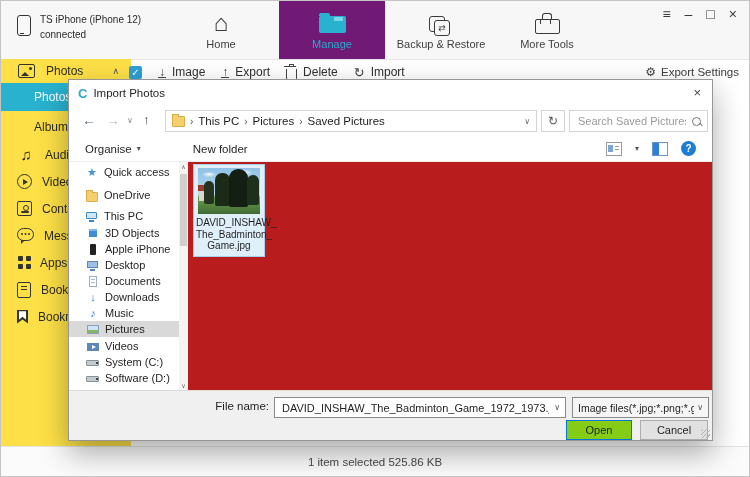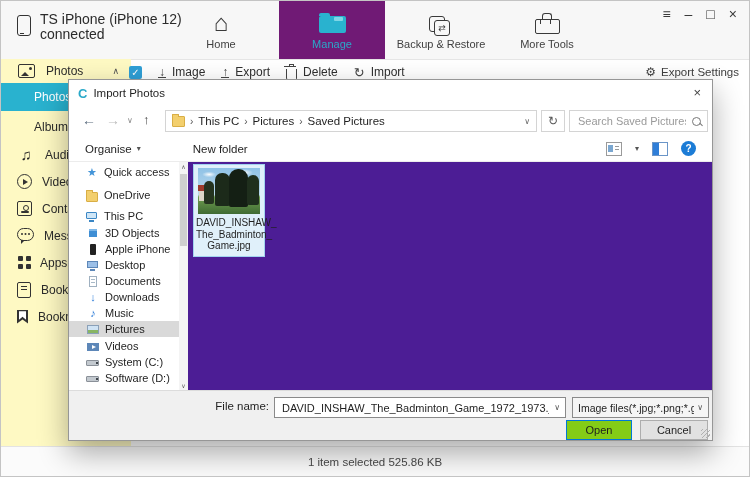--- a/index.html
+++ b/index.html
@@ -4,21 +4,21 @@
 <style>
   html,body{margin:0;padding:0;background:#fff}
   .app{position:relative;width:750px;height:477px;background:#fff;border:1px solid #c4c4c4;
        box-sizing:border-box;overflow:hidden;font-family:"Liberation Sans",sans-serif;
        -webkit-font-smoothing:antialiased;user-select:none}
   
   .hdr{position:absolute;left:0;top:0;right:0;height:58px;background:#f7f7f7;border-bottom:1px solid #e6e6e6}
   .dev{position:absolute;left:16px;top:11px;display:flex;gap:9px;align-items:flex-start}
   .dev-icon{width:12px;height:19px;border:1.6px solid #333;border-radius:3px;margin-top:3px;position:relative}
   .dev-icon::after{content:"";position:absolute;left:2px;bottom:1px;width:4px;height:1.5px;background:#333}
-  .dev-text{font-size:14px;color:#2b2b2b;line-height:15px}
+  .dev-text{font-size:10px;color:#2b2b2b;line-height:15px}
   .tab{position:absolute;top:0;height:58px;display:flex;flex-direction:column;align-items:center;
        padding-top:8px;box-sizing:border-box;font-size:11px;color:#3f3f3f;cursor:pointer}
   .tab .tab-ic{height:27px;display:flex;align-items:center;justify-content:center;margin-bottom:2px}
   .tab-home{left:172px;width:96px}
   .tab-manage{left:278px;width:106px;background:#701a75;color:#2aa9c9}
   .tab-backup{left:384px;width:112px}
   .tab-more{left:496px;width:100px}
   .home-g{font-size:24px;line-height:24px;color:#3a3a3a}
   .fold{width:27px;height:17px;background:#29b2cf;border-radius:2px;position:relative;margin-top:3px}
   .fold::before{content:"";position:absolute;left:0;top:-3px;width:11px;height:3px;background:#29b2cf;border-radius:2px 2px 0 0}
@@ -26,21 +26,21 @@
   .bkp{width:14px;height:14px;border:1.6px solid #3a3a3a;border-radius:3px;position:relative;margin:2px 8px 0 0}
   .bkp .swap{position:absolute;left:4px;top:3px;width:14px;height:14px;border:1.6px solid #3a3a3a;border-radius:3px;
        background:#f7f7f7;font-size:9px;line-height:14px;text-align:center;color:#3a3a3a}
   .tools{width:23px;height:13px;border:1.6px solid #3a3a3a;border-radius:2px;position:relative;margin-top:8px}
   .tools::before{content:"";position:absolute;left:6px;top:-7px;width:8px;height:5px;border:1.6px solid #3a3a3a;
        border-bottom:none;border-radius:3px 3px 0 0}
   .tools::after{content:"";position:absolute;left:4px;top:0;width:1.6px;height:4px;background:#3a3a3a;box-shadow:10px 0 0 #3a3a3a}
   .wctl{position:absolute;top:5px;right:12px;display:flex;gap:14px;font-size:14px;color:#3a3a3a}
   .wctl span{cursor:pointer;line-height:16px}
   
-  .side{position:absolute;left:0;top:58px;bottom:29px;width:130px;background:#fef9c3}
+  .side{position:absolute;left:0;top:58px;bottom:29px;width:130px;background:#fde047}
   .side-parent{position:absolute;left:0;top:3px;height:18px;width:100%;display:flex;align-items:center;
        padding-left:16px;box-sizing:border-box;font-size:12px;color:#2b2b2b;gap:10px;cursor:pointer}
   .side-collapse{position:absolute;right:12px;top:7px;font-size:9px;color:#555;cursor:pointer}
   .side-sel{position:absolute;left:0;top:24px;height:28px;width:100%;background:#29b2cf;color:#fff;
        display:flex;align-items:center;padding-left:33px;box-sizing:border-box;font-size:12px;cursor:pointer}
   .side-albums{position:absolute;left:0;top:56px;height:24px;width:100%;display:flex;align-items:center;
        padding-left:33px;box-sizing:border-box;font-size:12px;color:#2b2b2b;cursor:pointer}
   .side-items{position:absolute;left:0;top:82px;right:0}
   .side-row{height:27px;display:flex;align-items:center;padding-left:16px;font-size:12px;color:#2b2b2b;gap:10px;cursor:pointer;white-space:nowrap}
   .si{width:18px;height:16px;position:relative;flex:none;display:inline-flex;align-items:center;justify-content:center}
@@ -141,21 +141,21 @@
   .ti-note{color:#2f7ed8;font-size:11px}
   .ti-pic::before{content:"";position:absolute;left:1px;top:2px;width:12px;height:9px;border:1px solid #8aa0b8;box-sizing:border-box;background:linear-gradient(180deg,#cfe3f4 0 55%,#88b564 55%)}
   .ti-video::before{content:"";position:absolute;left:1px;top:3px;width:12px;height:8px;background:#5d87b8}
   .ti-video::after{content:"";position:absolute;left:6px;top:5px;border-left:4px solid #fff;border-top:2px solid transparent;border-bottom:2px solid transparent}
   .ti-drive::before{content:"";position:absolute;left:0;top:4px;width:13px;height:6px;background:#c3c9cf;border:1px solid #8a9098;border-radius:1px;box-sizing:border-box}
   .ti-drive::after{content:"";position:absolute;right:2px;top:6px;width:2px;height:2px;background:#40464c}
   .tscroll{position:absolute;left:110px;top:0;width:9px;bottom:0;background:#f4f4f4}
   .tsa{position:absolute;left:0;width:9px;text-align:center;font-size:6px;color:#606060;cursor:pointer}
   .tsa-up{top:1px}.tsa-dn{bottom:1px}
   .tst{position:absolute;left:1px;top:12px;width:7px;height:72px;background:#cfcfcf;cursor:pointer}
-  .files{position:absolute;left:119px;top:0;right:0;bottom:0;background:#4c1d95}
+  .files{position:absolute;left:119px;top:0;right:0;bottom:0;background:#b91c1c}
   .fitem{position:absolute;left:5px;top:2px;width:72px;padding:3px 2px 4px;background:#e0f0fa;border:1px solid #a2d3ef;
        box-sizing:border-box;text-align:center;cursor:pointer}
   .thumb{width:62px;height:46px;margin:0 auto;position:relative;overflow:hidden;background:
     radial-gradient(ellipse 10px 4px at 18% 14%, rgba(255,255,255,.95), rgba(255,255,255,0) 70%),
     radial-gradient(ellipse 12px 5px at 75% 10%, rgba(255,255,255,.9), rgba(255,255,255,0) 70%),
     radial-gradient(ellipse 9px 4px at 50% 26%, rgba(255,255,255,.75), rgba(255,255,255,0) 70%),
     linear-gradient(180deg,#8fc2e6 0%,#b9d8ec 58%,#6f9c4f 63%,#3f6b33 100%)}
   .thumb i{position:absolute;display:block}
   .tr0{left:6px;top:13px;width:10px;height:23px;background:#24331f;border-radius:5px 5px 2px 2px}
   .tr1{left:17px;top:5px;width:15px;height:33px;background:#1c2a1a;border-radius:7px 7px 2px 2px}

